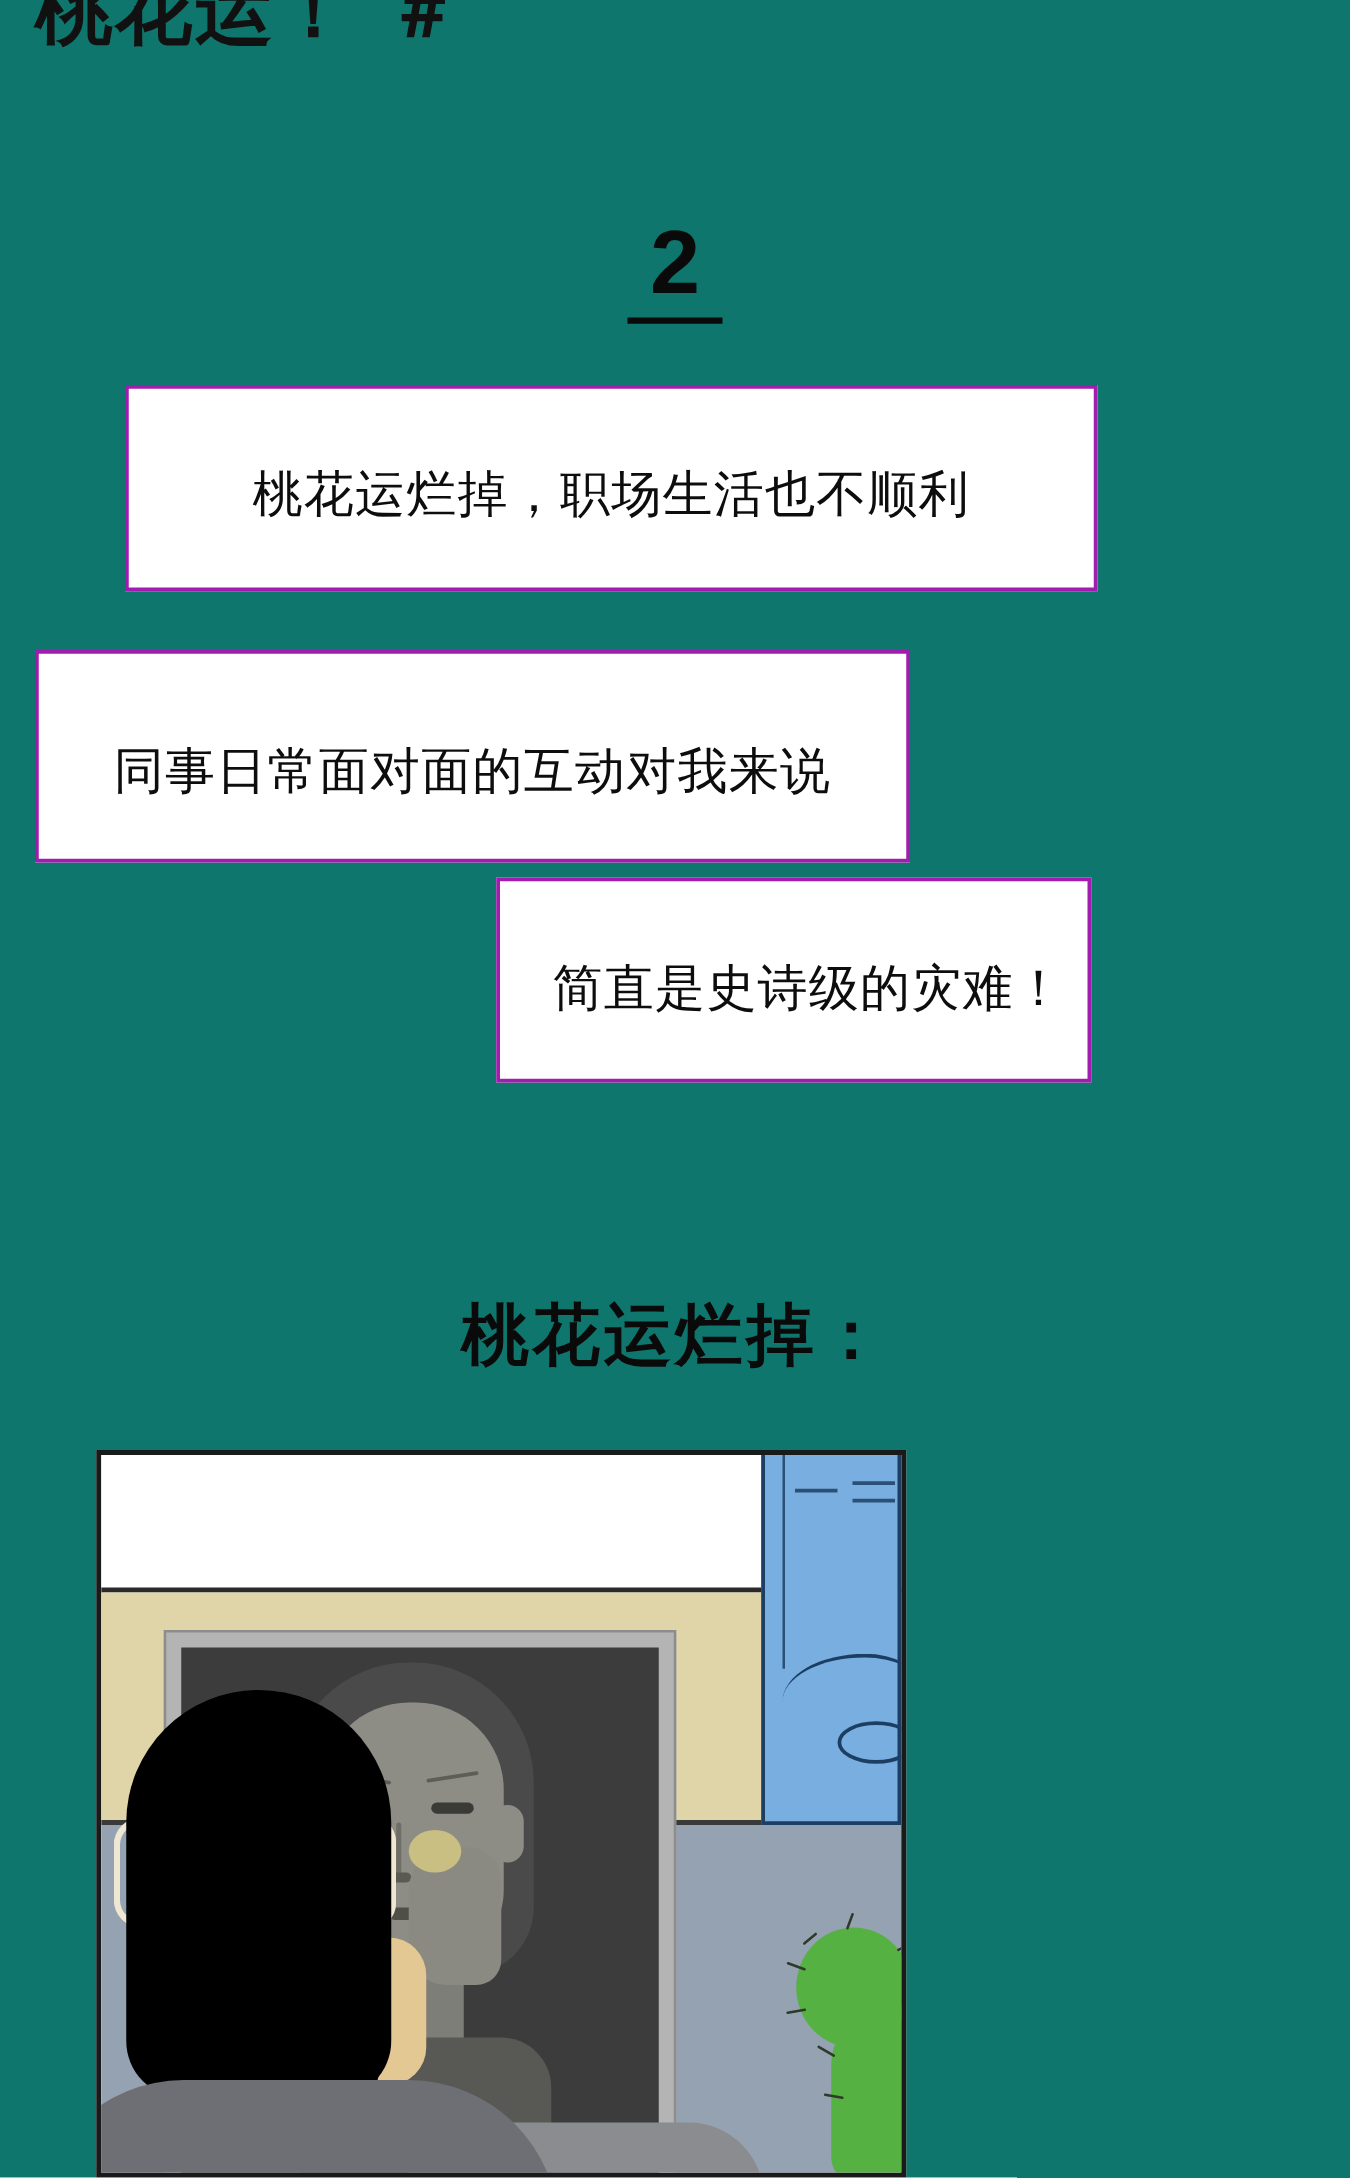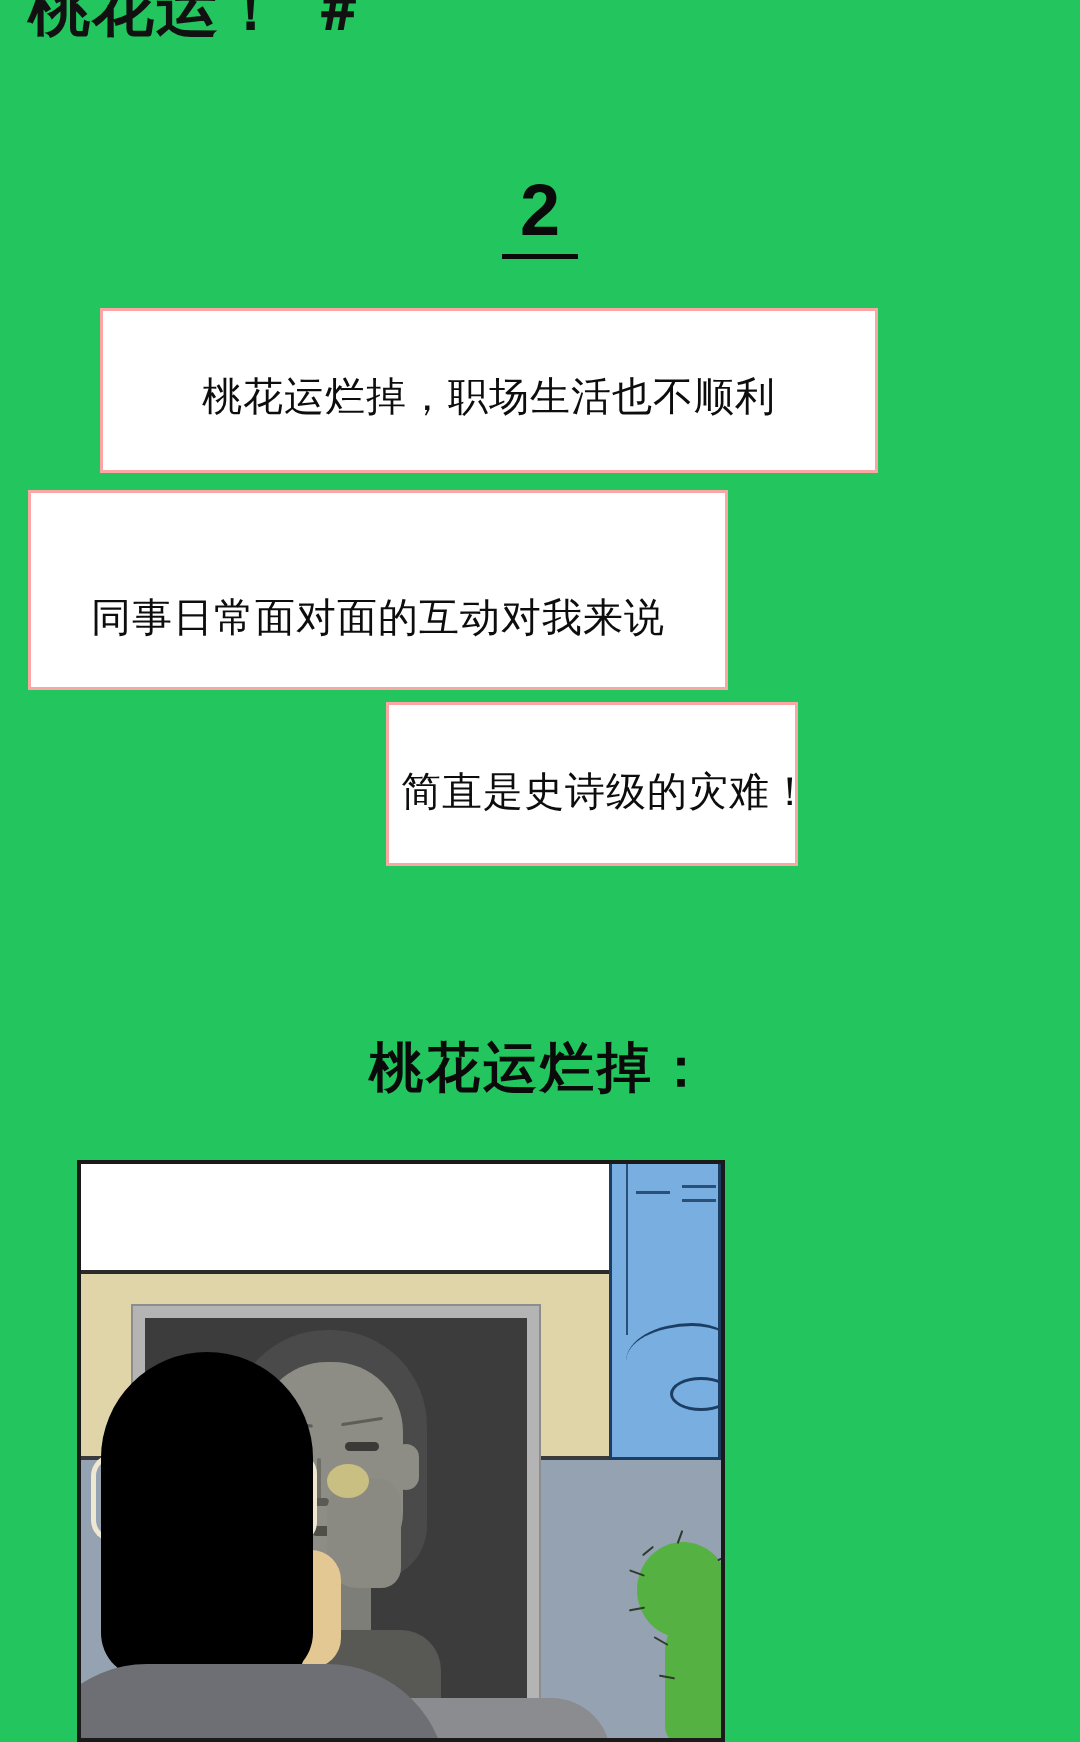--- a/index.html
+++ b/index.html
@@ -2,21 +2,21 @@
 <html><head>
 <meta charset="utf-8">
 <style>
   * { margin:0; padding:0; box-sizing:border-box; }
   html, body {
     width:1080px; height:1742px;
     background:#ffffff;
     font-family:"Liberation Sans","DejaVu Sans",sans-serif;
     overflow:hidden;
   }
-  #page { position:relative; width:1080px; height:1742px; background:#22c55e; }
+  #page { position:relative; width:1080px; height:1742px; background:#0f766e; }
 
   
   .top-headline {
     position:absolute; left:28px; top:-34px;
     font-size:62px; font-weight:700; color:#111;
     letter-spacing:2px; white-space:nowrap;
     font-family:"DejaVu Sans","Liberation Sans",sans-serif;
   }
 
   
@@ -31,41 +31,41 @@
     font-family:"Liberation Sans","DejaVu Sans",sans-serif;
   }
   .chapter-rule {
     display:block; width:76px; height:5px;
     background:#0a0a0a; margin:10px auto 0 auto;
   }
 
   
   .narr-box {
     position:absolute;
-    border:3px solid #fca5a5;
+    border:3px solid #a21caf;
     background:#ffffff;
     display:flex;
     align-items:flex-end;
   }
   .narr-text {
     width:100%;
     font-size:40px; font-weight:500; color:#0d0d0d;
     line-height:1.1;
     letter-spacing:1px;
     font-family:"DejaVu Sans","Liberation Sans",sans-serif;
     white-space:nowrap;
   }
 
   #box1 { left:100px;  top:308px; width:778px;  height:165px; }
   #box1 .narr-text { text-align:center; padding:0 14px 52px 14px; }
 
-  #box2 { left:28px;   top:490px; width:700px;  height:200px; }
+  #box2 { left:28px;   top:520px; width:700px;  height:170px; }
   #box2 .narr-text { text-align:center; padding:0 12px 48px 12px; }
 
-  #box3 { left:386px;  top:702px; width:412px;  height:164px; }
+  #box3 { left:397px;  top:702px; width:476px;  height:164px;padding-left:24px; }
   #box3 .narr-text { text-align:center; padding:0 12px 50px 12px; }
 
   
   .section-heading {
     position:absolute; left:0; top:1032px; width:1080px;
     text-align:center;
     font-size:54px; font-weight:700; color:#0a0a0a;
     letter-spacing:3px;
     font-family:"DejaVu Sans","Liberation Sans",sans-serif;
   }

